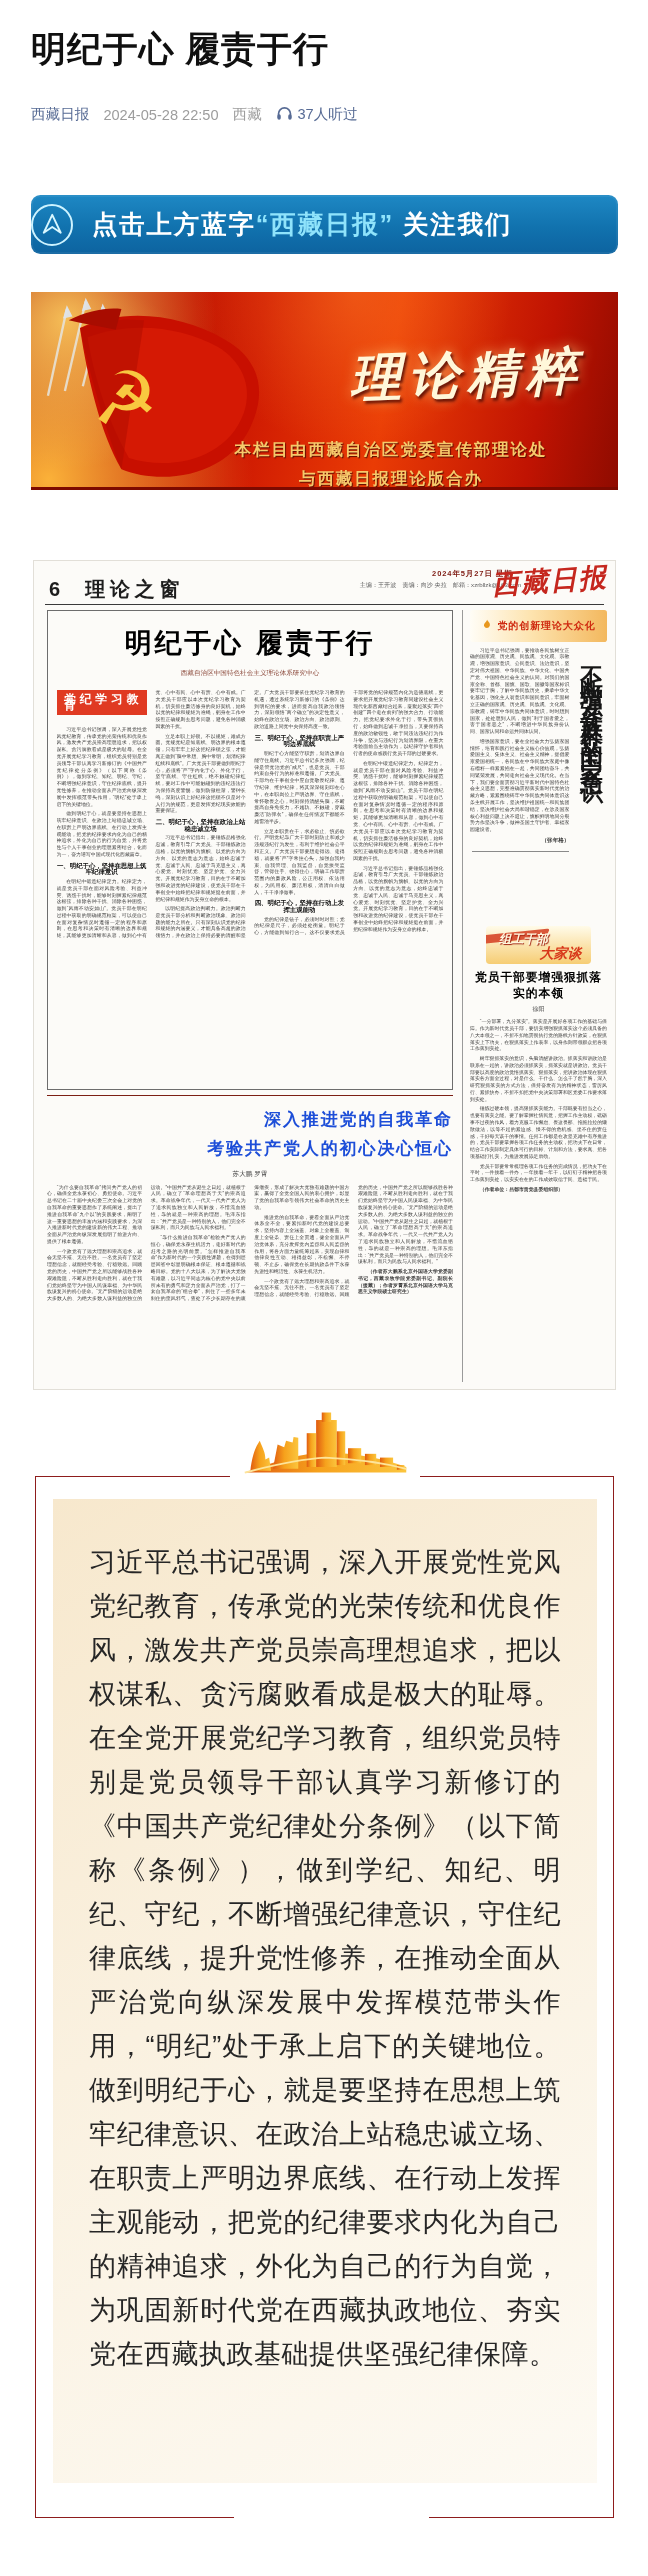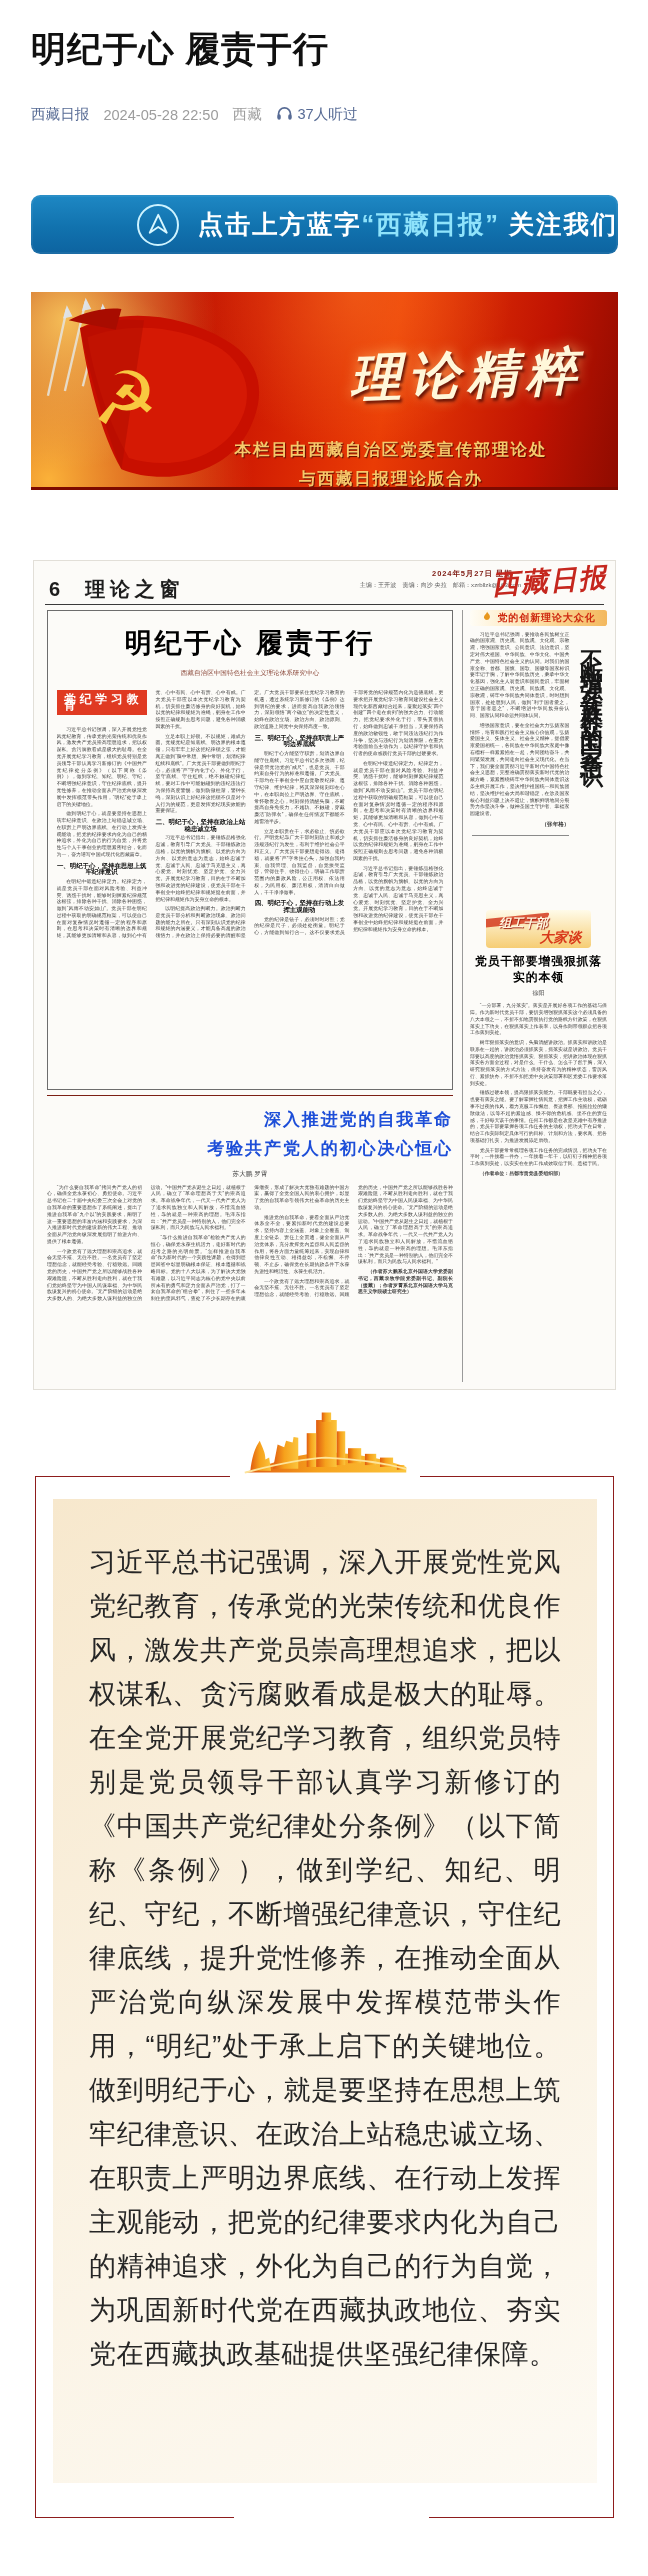--- a/index.html
+++ b/index.html
@@ -8,21 +8,21 @@
   
   .a-title{position:absolute;left:31px;top:24.5px;width:587px;font-size:35px;font-weight:700;
            color:#101010;letter-spacing:0.9px;line-height:47px;}
   .a-meta{position:absolute;left:31px;top:105px;display:flex;align-items:center;gap:14px;font-size:14.6px;}
   .acct{color:#576b95;}
   .gray{color:#9d9d9d;text-align:center;}
   .listen{color:#576b95;display:flex;align-items:center;gap:4.7px;}
   
   .follow{position:absolute;left:31px;top:195px;width:587px;height:59px;border-radius:9.4px;
           background:linear-gradient(180deg,#1e88c4 0%,#1172ae 55%,#0d63a0 100%);
-          display:flex;align-items:center;justify-content:flex-end;gap:19px;box-shadow:inset 0 0 0 1.9px rgba(255,255,255,.06);}
+          display:flex;align-items:center;justify-content:flex-start;gap:19px;box-shadow:inset 0 0 0 1.9px rgba(255,255,255,.06);}
   .follow .circ{width:38px;height:38px;border:2.4px solid #cdf3ff;border-radius:50%;
                 display:flex;align-items:center;justify-content:center;flex:0 0 auto;}
   .follow .txt{font-size:25.4px;font-weight:700;color:#ffffff;letter-spacing:1.9px;white-space:nowrap;}
   .follow .hl{color:#8fe3fb;}
   
   .theory{position:absolute;left:31px;top:292px;width:587px;height:198px;overflow:hidden;
     background:
       radial-gradient(circle at 6% 14%, rgba(255,214,100,.85), transparent 26%),
       radial-gradient(circle at 3% 96%, rgba(255,186,60,.95), transparent 34%),
       radial-gradient(circle at 55% 0%, rgba(255,130,40,.45), transparent 42%),
@@ -50,21 +50,21 @@
       letter-spacing:2.8px;color:#000;font-weight:700;}
   .np-byline{text-align:center;font-size:6.6px;color:#8c4a3c;margin-top:7.5px;}
   .np-cols{position:absolute;top:79px;left:8.5px;right:8.5px;bottom:6.6px;column-count:4;column-gap:8.5px;
       font-size:4.9px;line-height:6.8px;color:#3c3c3c;text-align:justify;overflow:hidden;}
   .np-cols p{margin:0 0 2.8px;text-indent:2em;}
   .np-cols h5{margin:3.8px 0 2.8px;font-size:6.4px;text-align:center;color:#0d0d0d;text-indent:0;}
   .badge{background:#e03a22;color:#fff;font-weight:700;font-size:11.8px;letter-spacing:0.9px;
       padding:5.6px 7.5px;display:inline-block;margin:0 0 12px;}
   .np-vrule{position:absolute;top:49px;bottom:7.5px;left:428px;border-left:0.9px solid #9a9a9a;}
   .np-rcol{position:absolute;left:436px;top:49px;width:137px;bottom:7.5px;}
-  .banner1{height:16px;background:linear-gradient(90deg,#fffdf6,#fde3ae 45%,#f3b85e);
+  .banner1{height:32px;background:linear-gradient(90deg,#fffdf6,#fde3ae 45%,#f3b85e);
       display:flex;align-items:center;justify-content:center;gap:3.8px;border-radius:2.8px;font-family:Liberation Serif, serif;}
   .banner1 span{font-size:10px;font-weight:700;color:#cf2a10;letter-spacing:0.9px;}
   .rtext{font-size:4.9px;line-height:6.8px;color:#3c3c3c;text-align:justify;margin-top:5.6px;}
   .rtext p{margin:0 0 2.8px;text-indent:2em;}
   .vhead{float:right;writing-mode:vertical-rl;font-family:"DejaVu Serif",serif;font-size:22.6px;
       font-weight:700;color:#151515;letter-spacing:9.4px;height:273px;margin:1.9px 0 3.8px 6.6px;line-height:31px;}
   .rauthor{text-align:right;font-size:5.6px;color:#333;margin-top:1.9px;font-weight:700;}
   .rhr{border:none;border-top:0.9px solid #8a8a8a;margin:7.5px 1.9px;}
   .banner2{width:105px;height:38px;margin:3.8px auto 5.6px;background:linear-gradient(180deg,#fffbe9,#f6cd74);
       border-radius:3.8px;position:relative;overflow:hidden;}

